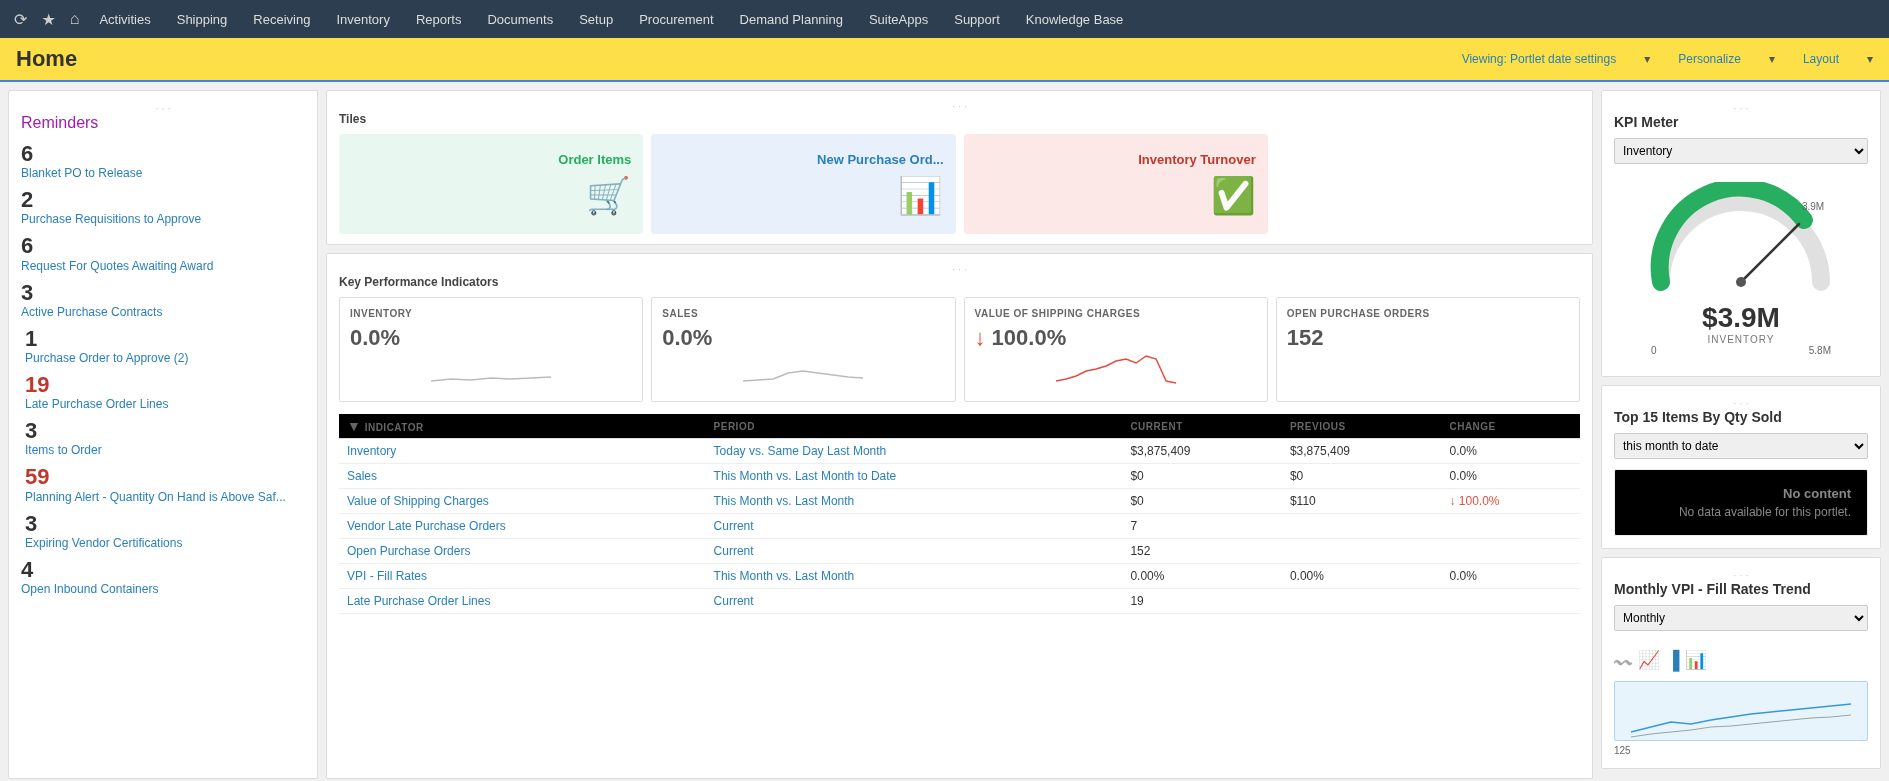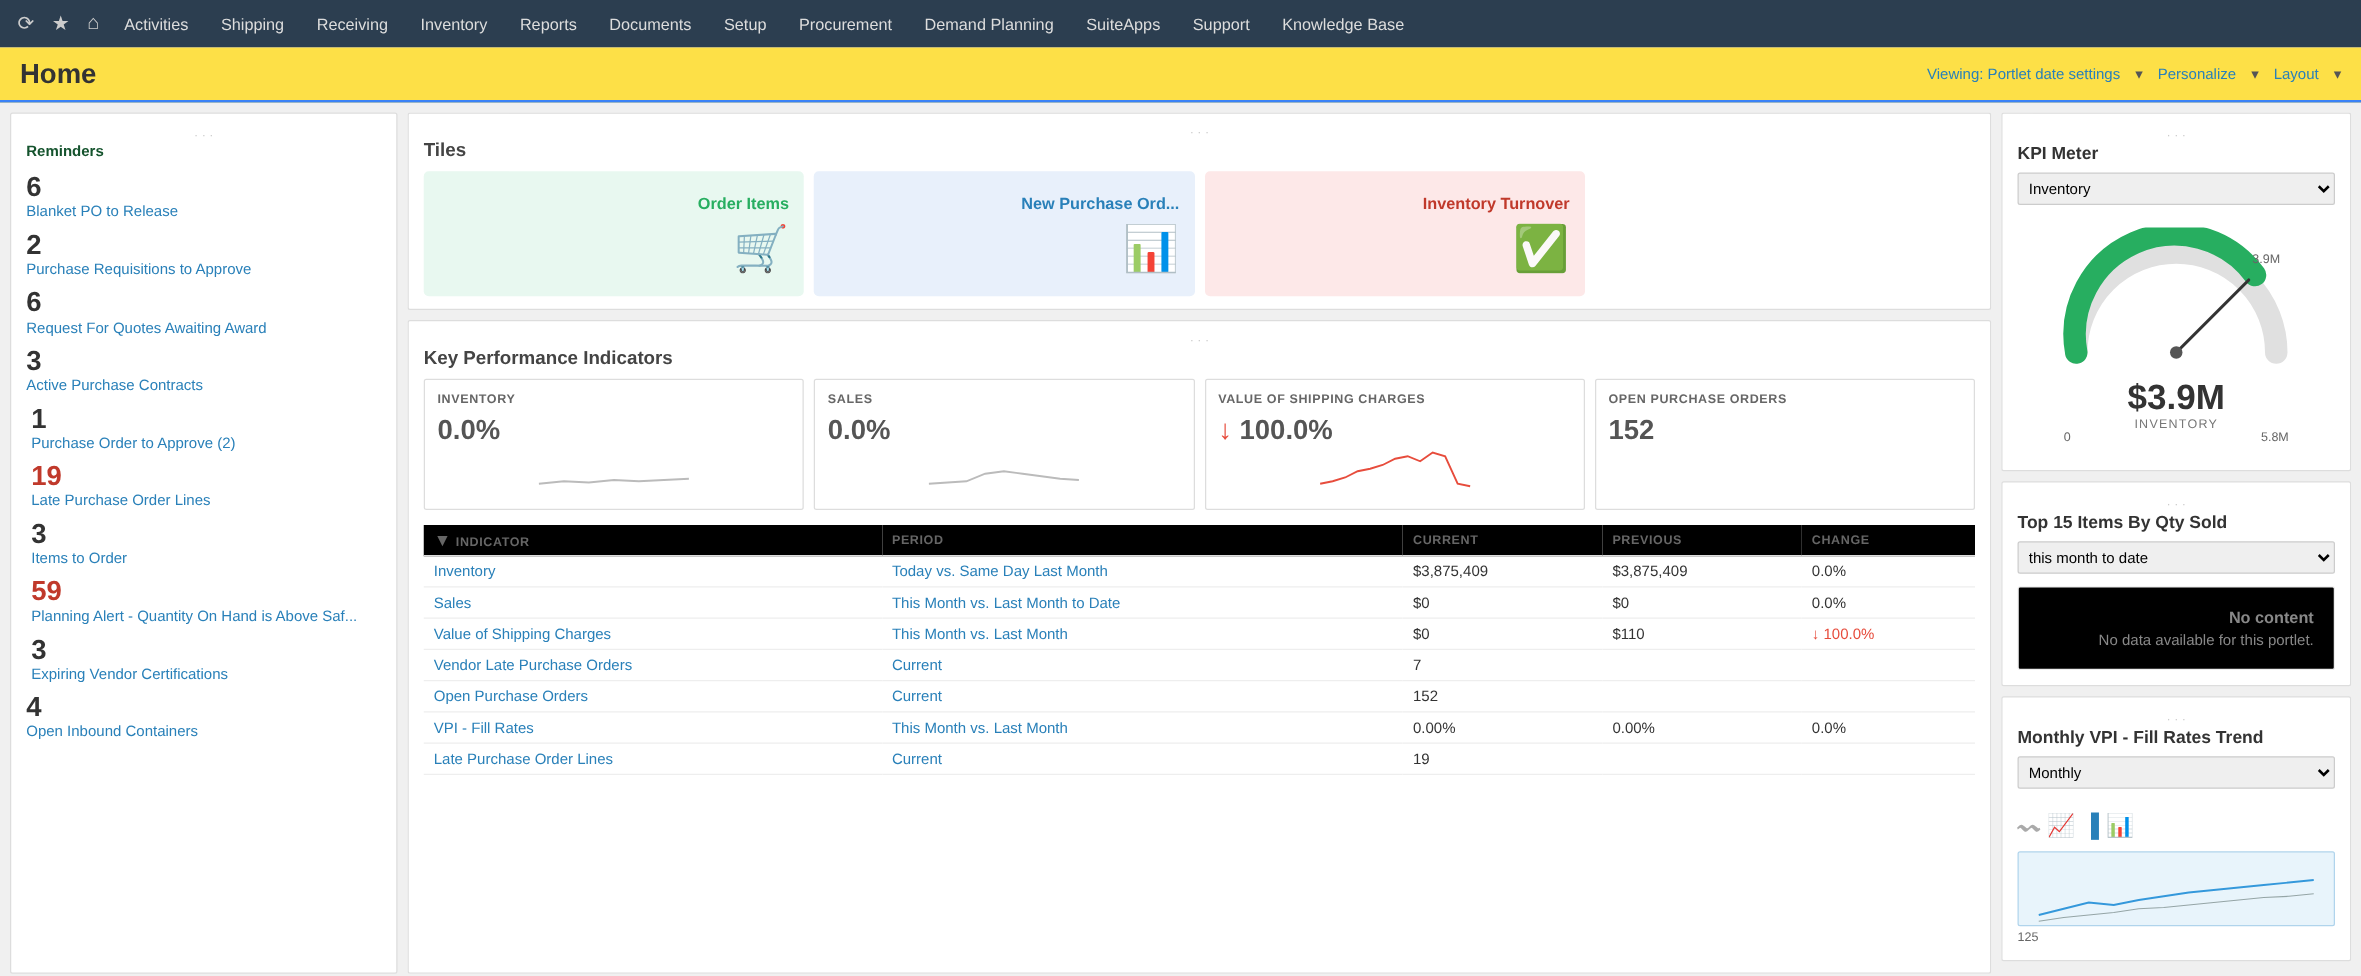--- a/index.html
+++ b/index.html
@@ -34,21 +34,21 @@
     
     .page-header {
       background: #fde047;
       padding: 8px 16px;
       display: flex;
       align-items: center;
       justify-content: space-between;
       border-bottom: 2px solid #3b82f6;
     }
     .page-title { font-size: 22px; font-weight: bold; color: #333; }
-    .page-header-right { display: flex; gap: 12px; align-items: center; font-size: 12px; color: #555; }
+    .page-header-right { display: flex; gap: 28px; align-items: center; font-size: 12px; color: #555; }
     .page-header-right a { color: #2980b9; text-decoration: none; }
 
     
     .main-layout {
       display: flex;
       gap: 8px;
       padding: 8px;
       height: calc(100vh - 76px);
       overflow: hidden;
     }
@@ -56,21 +56,21 @@
     
     .left-panel {
       background: #fff;
       border: 1px solid #ddd;
       width: 310px;
       flex-shrink: 0;
       border-radius: 2px;
       overflow-y: auto;
       padding: 12px;
     }
-    .panel-title { font-size: 12px; font-weight: bold; margin-bottom: 10px; color: #14532d; }
+    .panel-title { font-size: 16px; font-weight: normal; margin-bottom: 10px; color: #a21caf; }
     .reminder-item { margin-bottom: 8px; }
     .reminder-num { font-size: 22px; font-weight: bold; color: #333; line-height: 1.1; }
     .reminder-label { font-size: 12px; color: #2980b9; cursor: pointer; }
     .reminder-num.red { color: #c0392b; }
     .bar-red { background: #e74c3c; }
     .bar-orange { background: #e67e22; }
     .bar-yellow { background: #f1c40f; }
     .reminder-row { display: flex; align-items: flex-start; gap: 4px; margin-bottom: 8px; }
     .reminder-content { flex: 1; }
 
@@ -83,21 +83,21 @@
       overflow-y: auto;
     }
 
     
     .tiles-section {
       background: #fff;
       border: 1px solid #ddd;
       border-radius: 2px;
       padding: 10px 12px;
     }
-    .section-label { font-size: 15px; font-weight: bold; margin-bottom: 8px; color: #444; }
+    .section-label { font-size: 12px; font-weight: bold; margin-bottom: 8px; color: #444; }
     .tiles-grid {
       display: grid;
       grid-template-columns: repeat(4, 1fr);
       gap: 8px;
     }
     .tile {
       border-radius: 4px;
       padding: 12px;
       display: flex;
       flex-direction: column;

